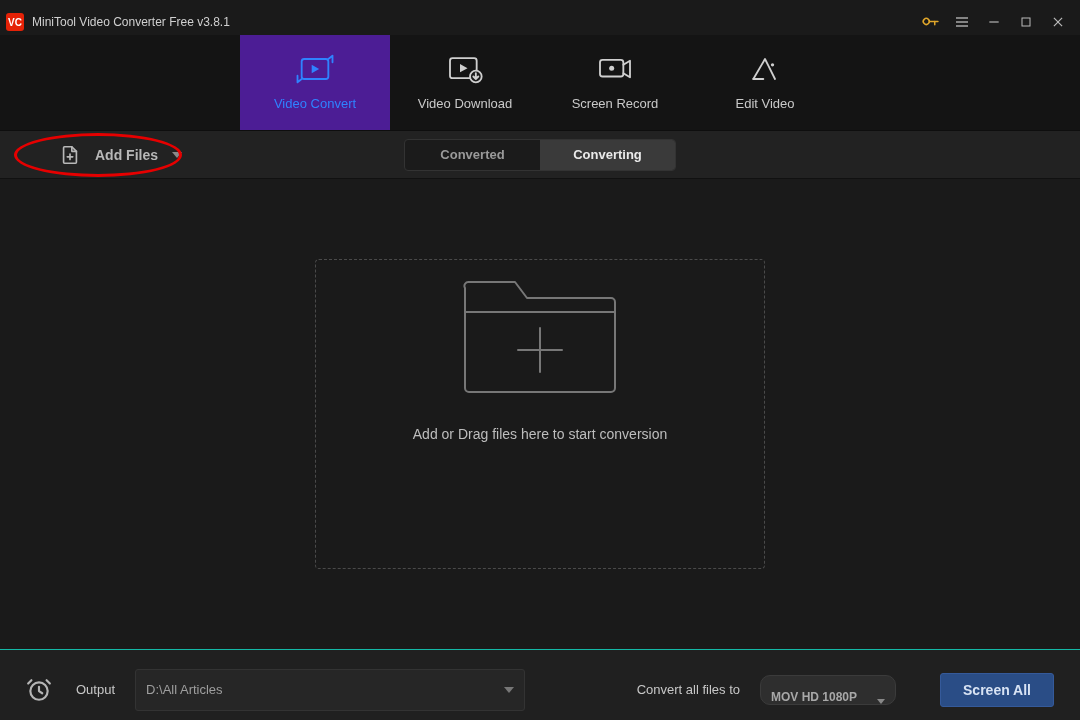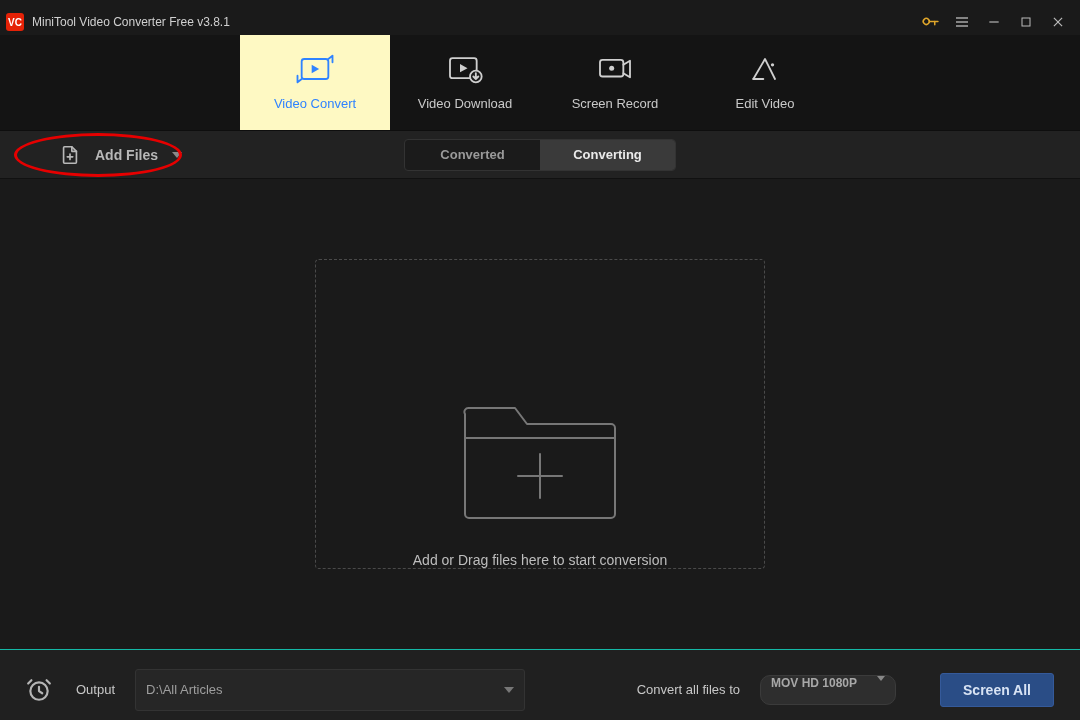--- a/index.html
+++ b/index.html
@@ -11,50 +11,50 @@
   .app-icon { width: 18px; height: 18px; background: #e52207; border-radius: 3px; display: flex; align-items: center; justify-content: center; font-size: 10px; font-weight: 700; color: #fff; margin-right: 8px; }
   .title-text { font-size: 12px; color: #d0d0d0; }
   .title-spacer { flex: 1; }
   .title-btn { width: 32px; height: 26px; display: flex; align-items: center; justify-content: center; color: #bbb; cursor: pointer; }
   .key-icon svg { transform: rotate(45deg); }
 
   
   .maintabs { height: 96px; display: flex; align-items: stretch; background: #141414; border-bottom: 1px solid #0e0e0e; }
   .maintabs-spacer-left { width: 240px; }
   .mtab { width: 150px; display: flex; flex-direction: column; align-items: center; justify-content: center; gap: 12px; cursor: pointer; color: #c9c9c9; }
-  .mtab.active { background: #fef9c3; color: #2f83ff; }
+  .mtab.active { background: #4c1d95; color: #2f83ff; }
   .mtab .icon { height: 30px; display: flex; align-items: center; justify-content: center; }
   .mtab .label { font-size: 13px; }
 
   
   .toolbar { height: 48px; display: flex; align-items: center; background: #222; border-bottom: 1px solid #111; position: relative; padding-left: 37px; }
   .addfiles-wrap { position: relative; margin-left: 22px; display: flex; align-items: center; gap: 14px; color: #b8b8b8; cursor: pointer; height: 100%; }
   .addfiles-wrap .lbl { font-size: 14px; font-weight: 600; }
   .addfiles-wrap .chev { width: 0; height: 0; border-left: 5px solid transparent; border-right: 5px solid transparent; border-top: 6px solid #888; }
   
   .red-ring { position: absolute; left: 14px; top: 2px; width: 168px; height: 44px; border: 3px solid #e60000; border-radius: 50%; pointer-events: none; }
 
   .subtabs { position: absolute; left: 50%; transform: translateX(-50%); display: flex; background: #1b1b1b; border: 1px solid #333; border-radius: 4px; overflow: hidden; }
   .subtab { width: 135px; height: 30px; display: flex; align-items: center; justify-content: center; font-size: 13px; font-weight: 600; color: #9a9a9a; cursor: pointer; }
   .subtab.active { background: #3a3a3a; color: #eaeaea; }
 
   
   .main { flex: 1; display: flex; align-items: center; justify-content: center; background: #1a1a1a; }
-  .droparea { width: 450px; height: 310px; border: 1.5px dashed #4a4a4a; border-radius: 4px; display: flex; flex-direction: column; align-items: center; justify-content: flex-end; gap: 26px; cursor: pointer; }
+  .droparea { width: 450px; height: 310px; border: 1.5px dashed #4a4a4a; border-radius: 4px; display: flex; flex-direction: column; align-items: center; justify-content: flex-start; gap: 26px; cursor: pointer; }
   .drop-text { font-size: 14px; color: #bdbdbd; }
 
   
   .bottombar { height: 80px; display: flex; align-items: center; padding: 0 26px; background: #202020; border-top: 1px solid #14b8a6; gap: 20px; }
   .clock-icon { color: #aaa; }
   .out-label { font-size: 13px; color: #c7c7c7; margin-left: 4px; }
   .out-path { height: 42px; width: 390px; background: #262626; border: 1px solid #333; border-radius: 3px; display: flex; align-items: center; justify-content: space-between; padding: 0 10px; font-size: 13px; color: #9e9e9e; cursor: pointer; }
   .out-path .chev { width: 0; height: 0; border-left: 5px solid transparent; border-right: 5px solid transparent; border-top: 6px solid #777; }
   .bottom-spacer { flex: 1; }
   .convall-label { font-size: 13px; color: #c7c7c7; }
-  .format-select { height: 30px; min-width: 130px; background: #2e2e2e; border: 1px solid #3b3b3b; border-radius: 10px; display: flex; align-items: flex-start; justify-content: space-between; padding: 0 10px; font-size: 12px; font-weight: 600; color: #a8a8a8; cursor: pointer; gap: 20px; }
+  .format-select { height: 30px; min-width: 130px; background: #2e2e2e; border: 1px solid #3b3b3b; border-radius: 10px; display: flex; align-items: flex-end; justify-content: space-between; padding: 0 10px; font-size: 12px; font-weight: 600; color: #a8a8a8; cursor: pointer; gap: 20px; }
   .format-select .chev { width: 0; height: 0; border-left: 4px solid transparent; border-right: 4px solid transparent; border-top: 5px solid #888; }
   .convert-btn { height: 34px; padding: 0 22px; background: #2a4d86; color: #d8e3f4; border: 1px solid #355a9a; border-radius: 3px; font-size: 14px; font-weight: 600; cursor: pointer; margin-left: 24px; }
 
   svg { display: block; }
 </style>
 </head>
 <body>
 
 <div class="window">
 

